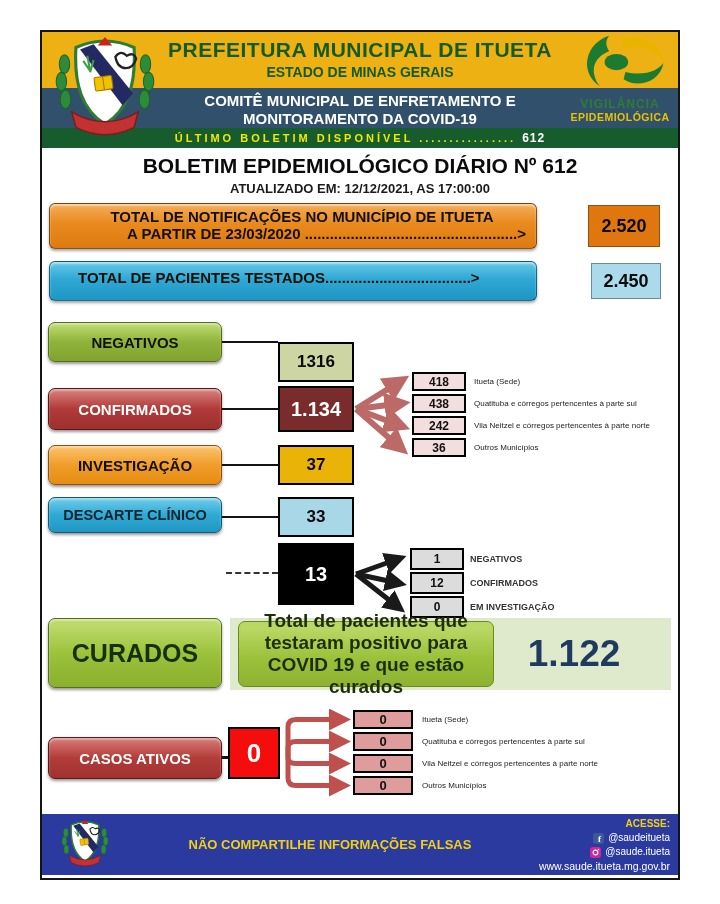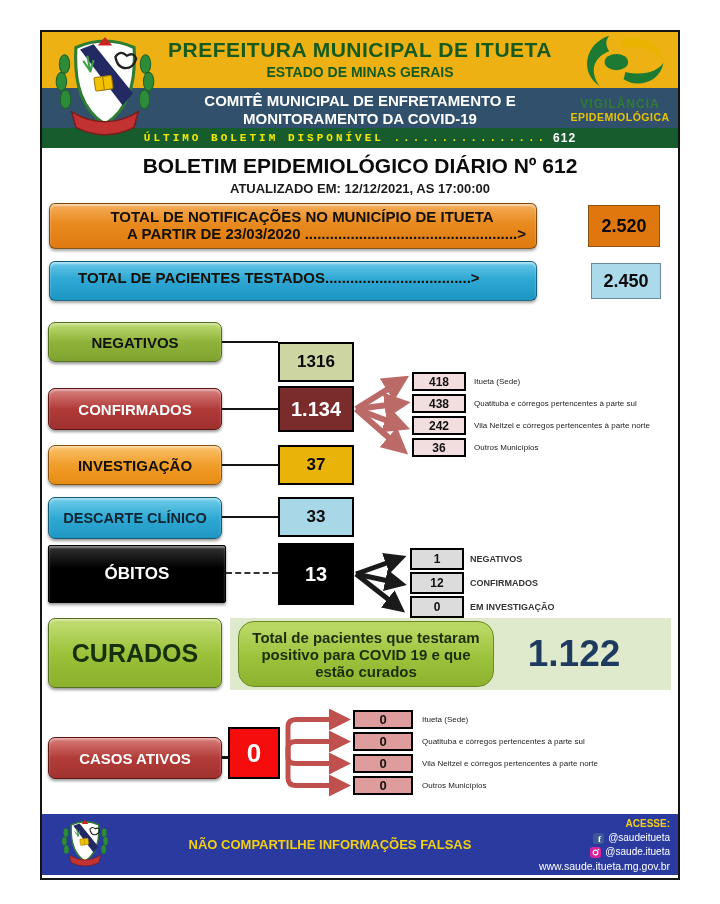--- a/index.html
+++ b/index.html
@@ -14,21 +14,21 @@
   
   .band-yellow { position:absolute; left:0; top:0; width:100%; height:56px; background:#EDB113; }
   .band-navy   { position:absolute; left:0; top:56px; width:100%; height:40px; background:#31506B; }
   .band-green  { position:absolute; left:0; top:96px; width:100%; height:20px; background:#175C2C;
                  display:flex; align-items:center; justify-content:center; }
   .h-center { position:absolute; left:118px; right:118px; text-align:center; }
   .h-title { top:6px; font-size:21px; font-weight:bold; color:#155A1E; letter-spacing:.5px; }
   .h-sub   { top:32px; font-size:14px; font-weight:bold; color:#155A1E; }
   .h-com1  { top:60px; font-size:15px; font-weight:bold; color:#fff; }
   .h-com2  { top:78px; font-size:15px; font-weight:bold; color:#fff; }
-  .lastb-label { font-size:11px; font-weight:bold; color:#F2EA00; letter-spacing:3px;font-family:Liberation Mono, monospace; }
+  .lastb-label { font-size:11px; font-weight:bold; color:#F2EA00; letter-spacing:3px; }
   .lastb-num   { font-size:12px; font-weight:bold; color:#fff; margin-left:6px; letter-spacing:1px; }
 
   .coat-wrap { position:absolute; left:10px; top:3px; width:106px; height:108px; z-index:3; }
   .vig-wrap  { position:absolute; right:4px; top:2px; width:108px; height:112px; z-index:3; text-align:center; }
   .vig-l1 { font-size:12px; font-weight:bold; color:#2E7D32; letter-spacing:1px; margin-top:1px; }
   .vig-l2 { font-size:10.5px; font-weight:bold; color:#E8C400; letter-spacing:.5px; }
 
   
   .bol-title { top:122px; left:0; right:0; text-align:center; font-size:21px; font-weight:bold; color:#0b0b0b; }
   .bol-upd   { top:149px; left:0; right:0; text-align:center; font-size:13px; font-weight:bold; color:#1a1a1a; }
@@ -51,21 +51,21 @@
   
   .pill { position:absolute; left:6px; width:174px; border-radius:7px; display:flex; align-items:center; justify-content:center;
           font-weight:bold; border:1px solid rgba(0,0,0,.55);
           box-shadow:0 2px 3px rgba(0,0,0,.4), inset 0 2px 2px rgba(255,255,255,.45); }
   .pill-neg { top:290px; height:40px; font-size:15px; color:#111;
               background:linear-gradient(#B6D467 10%, #8FB33A 50%, #7FA32E); border-color:#55701c; }
   .pill-conf{ top:356px; height:42px; font-size:15px; color:#fff;
               background:linear-gradient(#D07471 10%, #B03A38 50%, #9E302E); border-color:#5e1715; }
   .pill-inv { top:413px; height:40px; font-size:15px; color:#141005;
               background:linear-gradient(#F9BC60 10%, #F09D2A 50%, #E68C12); border-color:#8a5410; }
-  .pill-desc{ top:465px; height:42px; font-size:14.5px; color:#0d2530;
+  .pill-desc{ top:465px; height:36px; font-size:14.5px; color:#0d2530;
               background:linear-gradient(#63C6E6 10%, #2FA9D4 50%, #2097C2); border-color:#155a74; }
   .pill-obit{ top:513px; height:58px; font-size:17px; color:#fff; width:178px; border-radius:2px;
               background:linear-gradient(#2b2b2b 6%, #000 40%); border-color:#000; }
   .pill-cur { top:586px; height:70px; font-size:25px; color:#15300a;
               background:linear-gradient(#BCD96A 10%, #9CC23C 50%, #8AB02C); border-color:#55701c; }
   .pill-ativ{ top:705px; height:42px; font-size:15px; color:#fff;
               background:linear-gradient(#D0706C 10%, #B23C38 50%, #A03230); border-color:#5e1715; }
 
   .conn { position:absolute; height:2px; background:#141414; }
   .conn-dash { position:absolute; height:0; border-top:2px dashed #333; }
@@ -80,24 +80,24 @@
   .bd-num { position:absolute; border:2px solid #000; display:flex; align-items:center; justify-content:center;
             font-weight:bold; font-size:12px; color:#111; }
   .bd-pink { width:54px; height:19px; background:#F2DEDE; left:370px; }
   .bd-gray { width:54px; height:22px; background:#DCDCDC; left:368px; }
   .bd-dark { width:60px; height:19px; background:#DE9C9C; left:311px; font-size:13px; }
   .bd-label { position:absolute; font-size:8px; color:#1c1c1c; white-space:nowrap; }
   .bd-label-ob { font-size:9px; font-weight:bold; color:#333; }
 
   
   .cur-pale { position:absolute; left:188px; top:586px; width:441px; height:72px; background:#DFE9CC; }
-  .cur-desc { position:absolute; left:196px; top:589px; width:256px; height:66px; border-radius:16px;
+  .cur-desc { position:absolute; left:196px; top:589px; width:256px; height:66px; border-radius:7px;
               background:linear-gradient(#B9D763 10%, #9CC23C 55%, #8CB230); border:1px solid #6b8a20;
               display:flex; align-items:center; justify-content:center; text-align:center;
-              font-size:15px; font-weight:bold; color:#1c2e08; padding:2px 10px; }
+              font-size:19px; font-weight:bold; color:#1c2e08; padding:2px 10px; }
   .cur-val  { position:absolute; left:452px; top:586px; width:160px; height:72px; display:flex; align-items:center;
               justify-content:center; font-size:37px; font-weight:bold; color:#1F3A5F;text-align:right; }
 
   
   .footer { position:absolute; left:0; top:782px; width:636px; height:61px; background:#2B3A9E; }
   .foot-center { position:absolute; left:110px; right:170px; top:0; bottom:0; display:flex; align-items:center;
                  justify-content:center; font-size:13px; font-weight:bold; color:#F2D011; text-align:center; }
   .foot-right { position:absolute; right:8px; top:3px; text-align:right; color:#fff; font-size:10px; line-height:1.4; }
   .foot-acesse { color:#F2D011; font-weight:bold; font-size:10px; }
   .foot-row { display:flex; align-items:center; justify-content:flex-end; gap:4px; }
@@ -213,21 +213,20 @@
   <div class="bd-label" style="left:432px; top:411px;">Outros Municípios</div>
 
   <div class="pill pill-inv">INVESTIGAÇÃO</div>
   <div class="conn" style="left:180px; top:432px; width:56px;"></div>
   <div class="vbox val-inv">37</div>
 
   <div class="pill pill-desc">DESCARTE CLÍNICO</div>
   <div class="conn" style="left:180px; top:484px; width:56px;"></div>
   <div class="vbox val-desc">33</div>
 
-  <div class="pill pill-obit">ÓBITOS</div>
   <div class="conn-dash" style="left:184px; top:540px; width:52px;"></div>
   <div class="vbox val-obit">13</div>
 
   <svg class="arrow-svg" style="left:312px; top:512px;" width="56" height="76">
     <defs>
         <marker id="arO" markerWidth="4.4" markerHeight="4.4" refX="2.6" refY="2.2" orient="auto">
       <path d="M0,0 L4.4,2.2 L0,4.4 z" fill="#1a1a1a"></path>
         </marker>
       </defs>
     <line x1="2" y1="30" x2="44" y2="15" stroke="#1a1a1a" stroke-width="5" marker-end="url(#arO)"></line>

